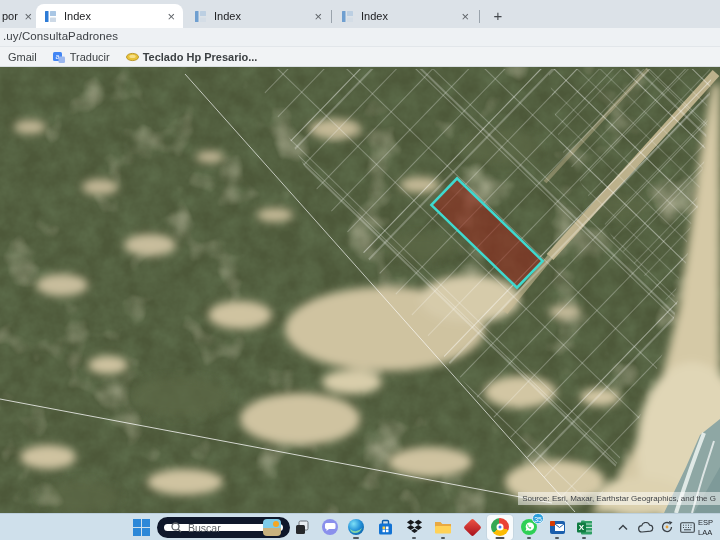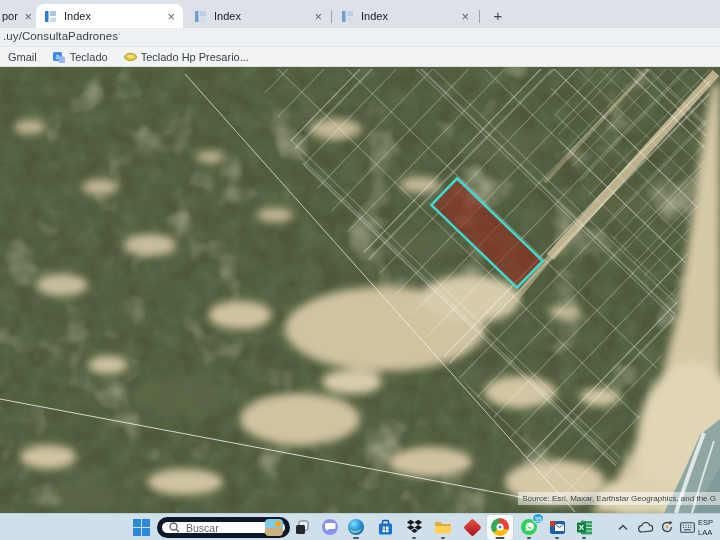--- a/index.html
+++ b/index.html
@@ -28,21 +28,21 @@
 
   
   .mapwrap{position:absolute;left:0;top:67px;width:720px;height:446px;overflow:hidden;background:#22c55e;}
   .attribution{position:absolute;right:0;bottom:8px;height:13px;max-width:212px;overflow:hidden;background:rgba(255,255,255,0.5);color:#3f4246;font-size:8px;line-height:13px;padding:0 4px;white-space:nowrap;}
 
   
   .taskbar{position:absolute;left:0;top:513px;width:720px;height:27px;background:#cfe0eb;border-top:1px solid #bccfdc;}
   .tb{position:absolute;top:3px;width:20px;height:20px;display:flex;align-items:center;justify-content:center;}
   .runline{position:absolute;bottom:-2px;left:50%;transform:translateX(-50%);width:6px;height:2px;border-radius:1px;background:rgba(60,66,72,.85);}
   .chromebox{position:absolute;left:487px;top:1px;width:26px;height:25px;background:rgba(255,255,255,.85);border-radius:4px;box-shadow:0 0 0 1px rgba(0,0,0,.04);}
-  .searchpill{position:absolute;left:157px;top:3px;width:133px;height:21px;background:#ffffff;border:5px solid #0f172a;border-radius:11px;display:flex;align-items:center;padding:0 2px 0 7px;}
+  .searchpill{position:absolute;left:157px;top:3px;width:133px;height:21px;background:#ffffff;border:7px solid #0f172a;border-radius:11px;display:flex;align-items:center;padding:0 2px 0 7px;}
   .searchpill .ph{font-size:10.5px;color:#5f6368;margin-left:6px;flex:1;}
   .weathermini{width:18px;height:17px;border-radius:4px;overflow:hidden;position:relative;background:linear-gradient(#7ecbe8 55%,#c9b27e 55%);flex:none;}
   .weathermini .sun{position:absolute;right:2px;top:2px;width:6px;height:6px;border-radius:50%;background:#f5a623;}
   .badge{position:absolute;top:-4px;right:-5px;min-width:11px;height:11px;border-radius:6px;background:#2aa0dd;color:#fff;font-size:7px;line-height:11px;text-align:center;padding:0 1px;border:1px solid #e8f2f8;}
   .traytext{position:absolute;left:698px;top:4px;font-size:7.5px;line-height:9.5px;color:#1d2125;}
   .chromeicon{width:18px;height:18px;border-radius:50%;background:conic-gradient(from 230deg,#34a853 0 120deg,#ea4335 120deg 240deg,#fbbc05 240deg 360deg);position:relative;}
   .chromeicon .c{position:absolute;left:50%;top:50%;transform:translate(-50%,-50%);width:7px;height:7px;border-radius:50%;background:#3b7ded;border:2.5px solid #fff;}
   .diamond{width:13px;height:13px;transform:rotate(45deg);background:linear-gradient(135deg,#f05545,#a50f1b);border-radius:2px;}
 </style>
 </head>
@@ -102,23 +102,23 @@
       <span>Gmail</span>
     </span>
     <span class="bm" style="margin-left:16px;">
       <span class="ic">
         <svg width="12" height="12" viewBox="0 0 12 12">
             <rect x="0" y="1" width="9" height="9" rx="1.5" fill="#4285f4"></rect>
             <text x="4.5" y="8" font-size="7" fill="#fff" text-anchor="middle" font-family="Liberation Sans,sans-serif">a</text>
             <rect x="5.5" y="5.5" width="6.5" height="6.5" rx="1.2" fill="#9bb7ee"></rect>
           </svg>
       </span>
-      <span>Teclado</span>
+      <span>Traducir</span>
     </span>
-    <span class="bm" style="margin-left:16px;">
+    <span class="bm" style="margin-left:16px;font-weight:bold;">
       <span class="ic">
         <svg width="13" height="12" viewBox="0 0 13 12">
             <ellipse cx="6.5" cy="6" rx="6" ry="3.6" fill="#e8c23a" stroke="#b08a14" stroke-width="0.8"></ellipse>
             <ellipse cx="6.5" cy="5.4" rx="3.2" ry="1.6" fill="#f6e08a"></ellipse>
           </svg>
       </span>
       <span>Teclado Hp Presario...</span>
     </span>
   </div>
 

